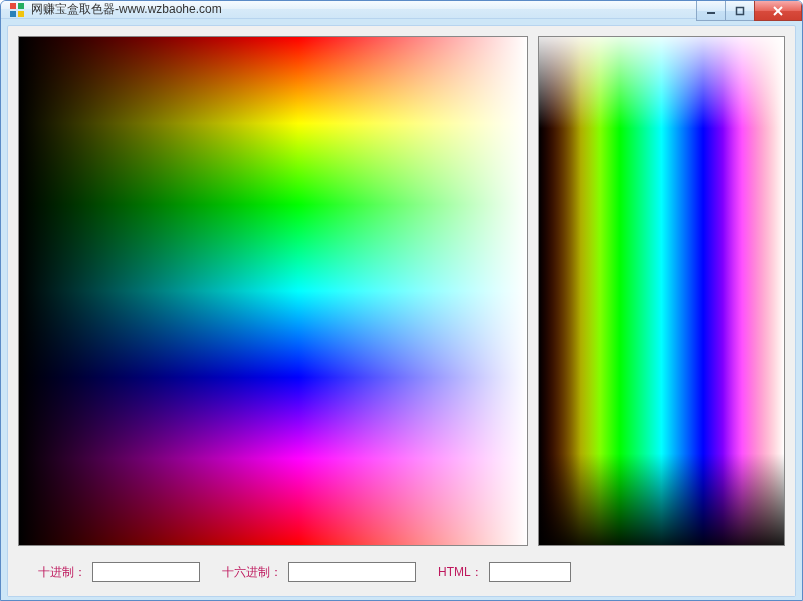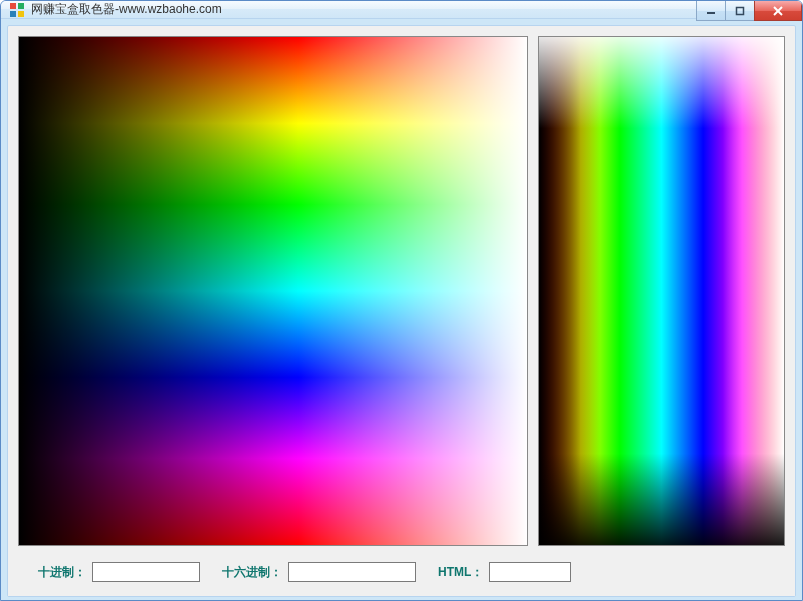--- a/index.html
+++ b/index.html
@@ -166,22 +166,21 @@
   .fields-row {
     height: 32px;
     padding: 4px 10px 8px 30px;
     display: flex;
     align-items: center;
     gap: 6px;
     background: #f0f0f0;
   }
   .field-label {
     font-size: 12px;
-    color: #0f766e;
-    font-weight: bold;
+    color: #be185d;
   }
   .field-input {
     height: 20px;
     border: 1px solid #7a7a7a;
     background: #fff;
     font-size: 12px;
     padding: 0 4px;
     box-sizing: border-box;
   }
   .w110 { width: 108px; }

